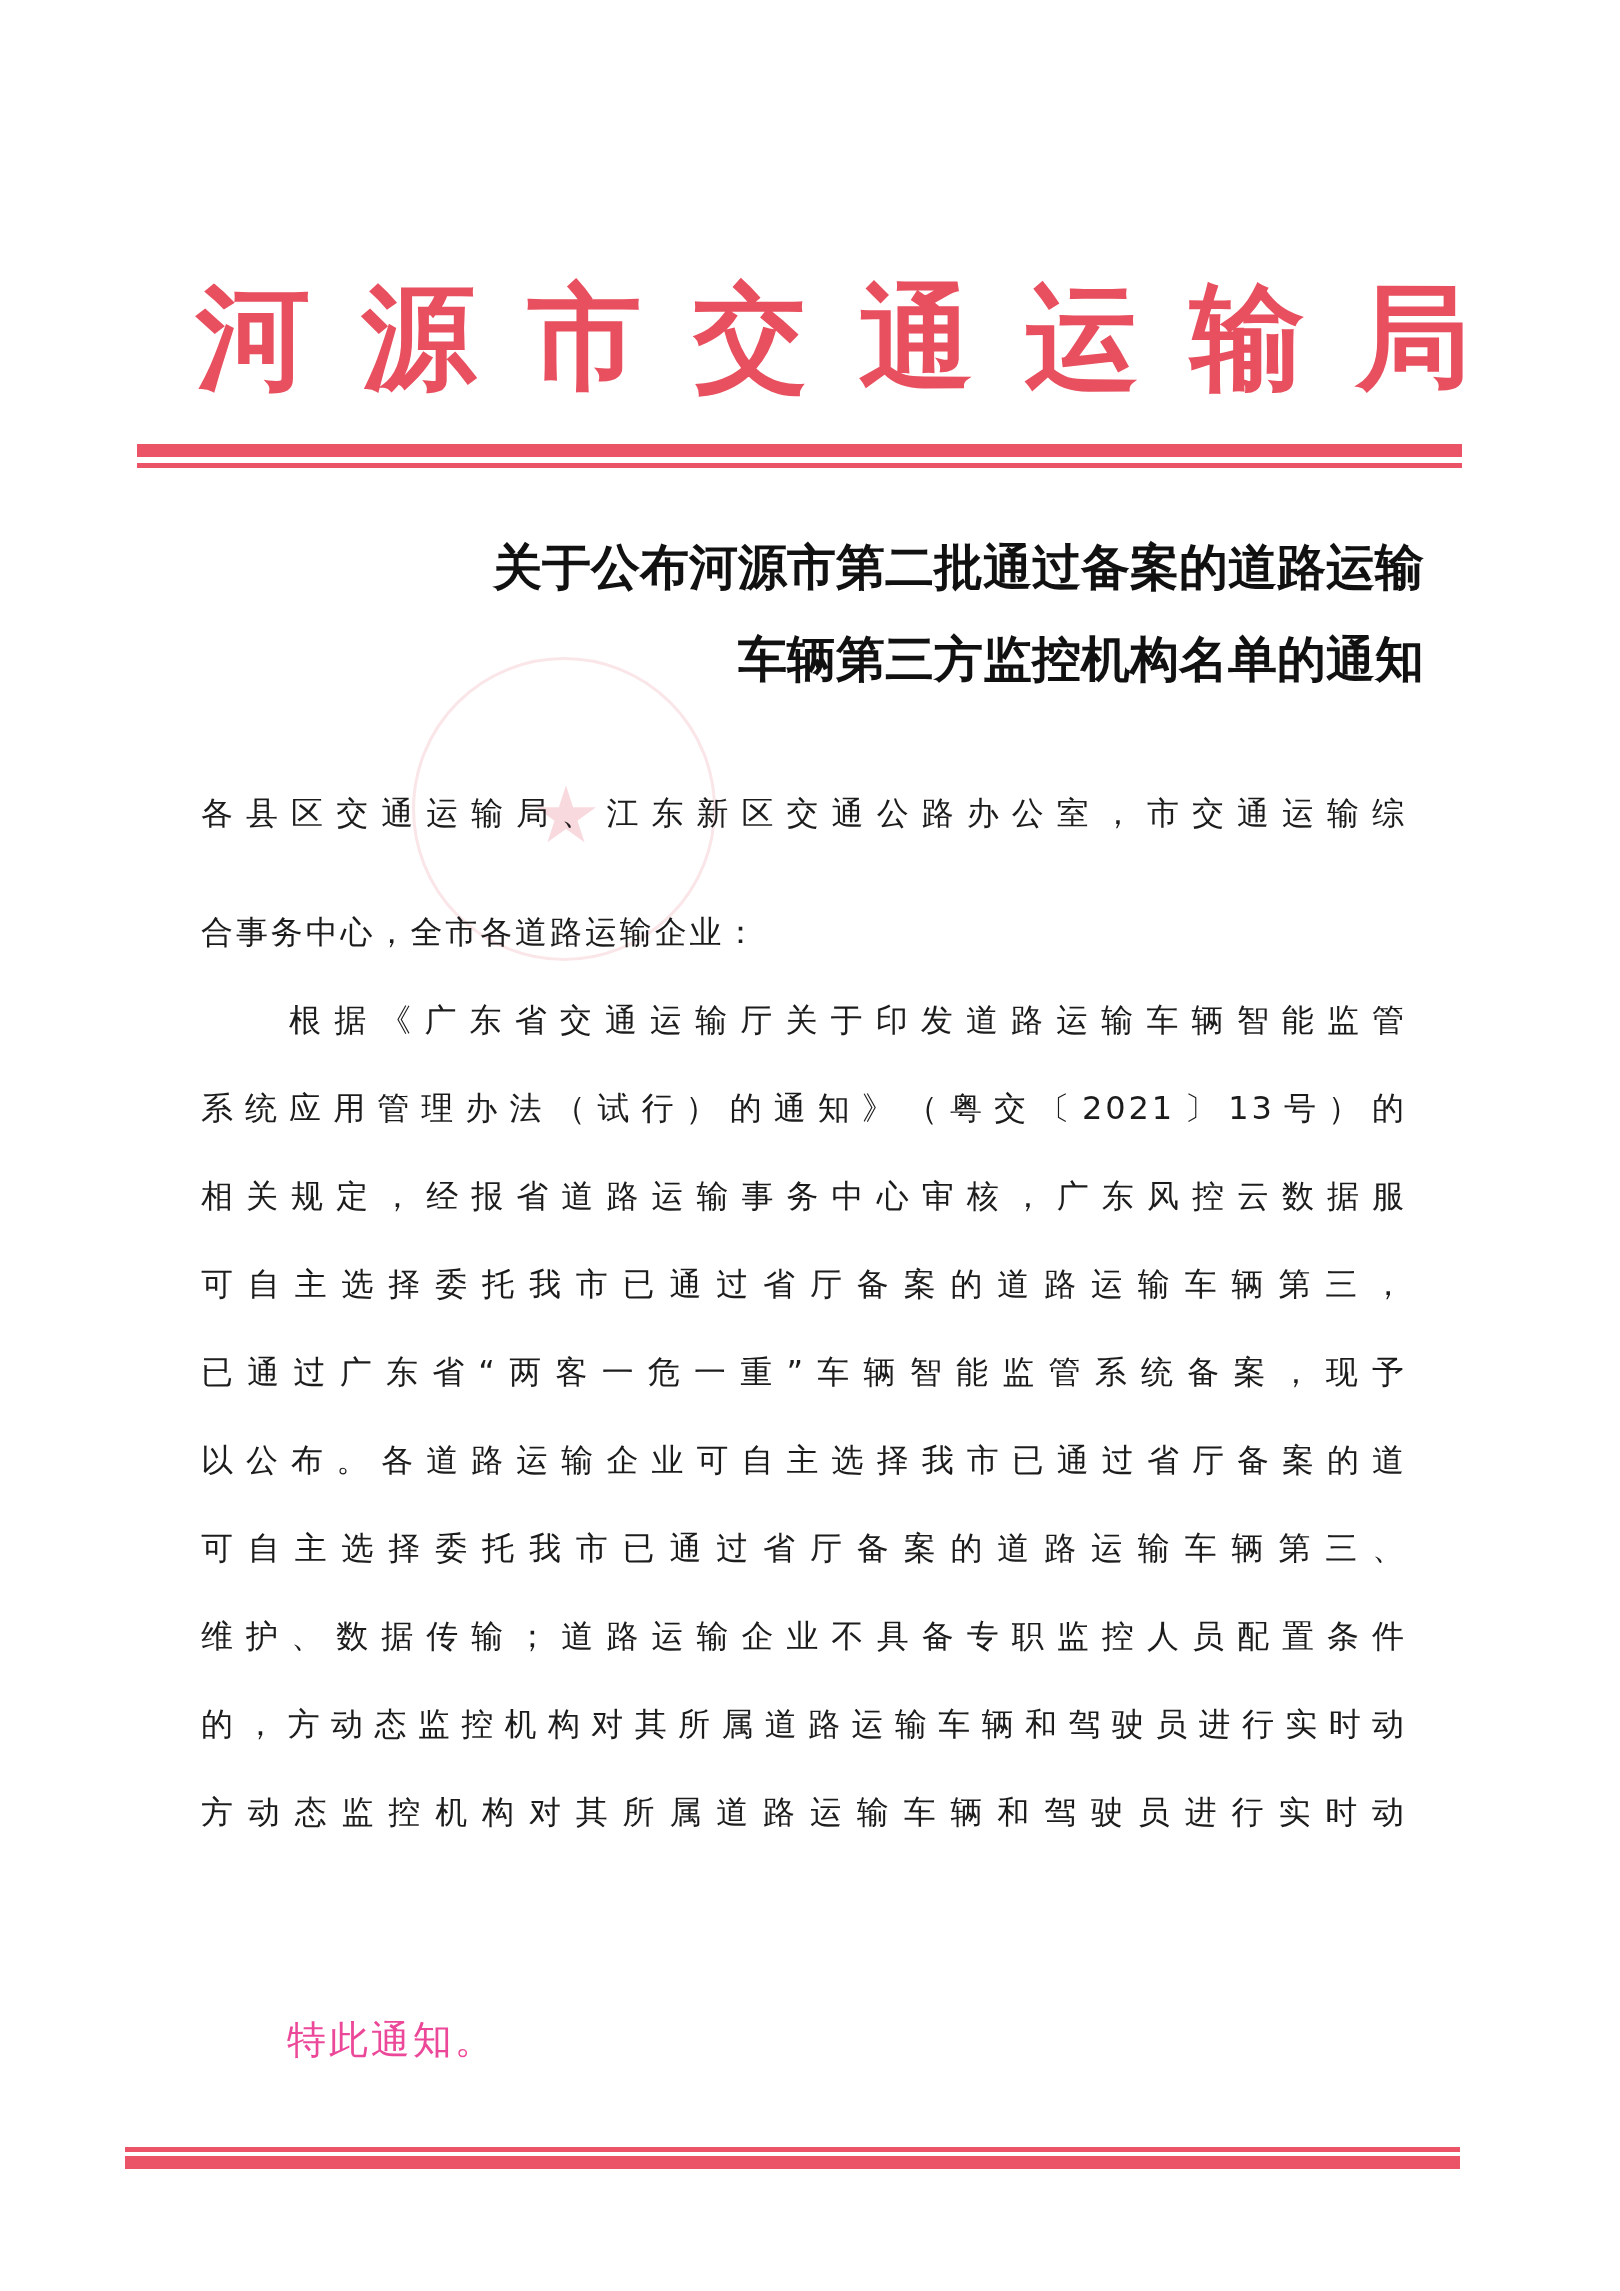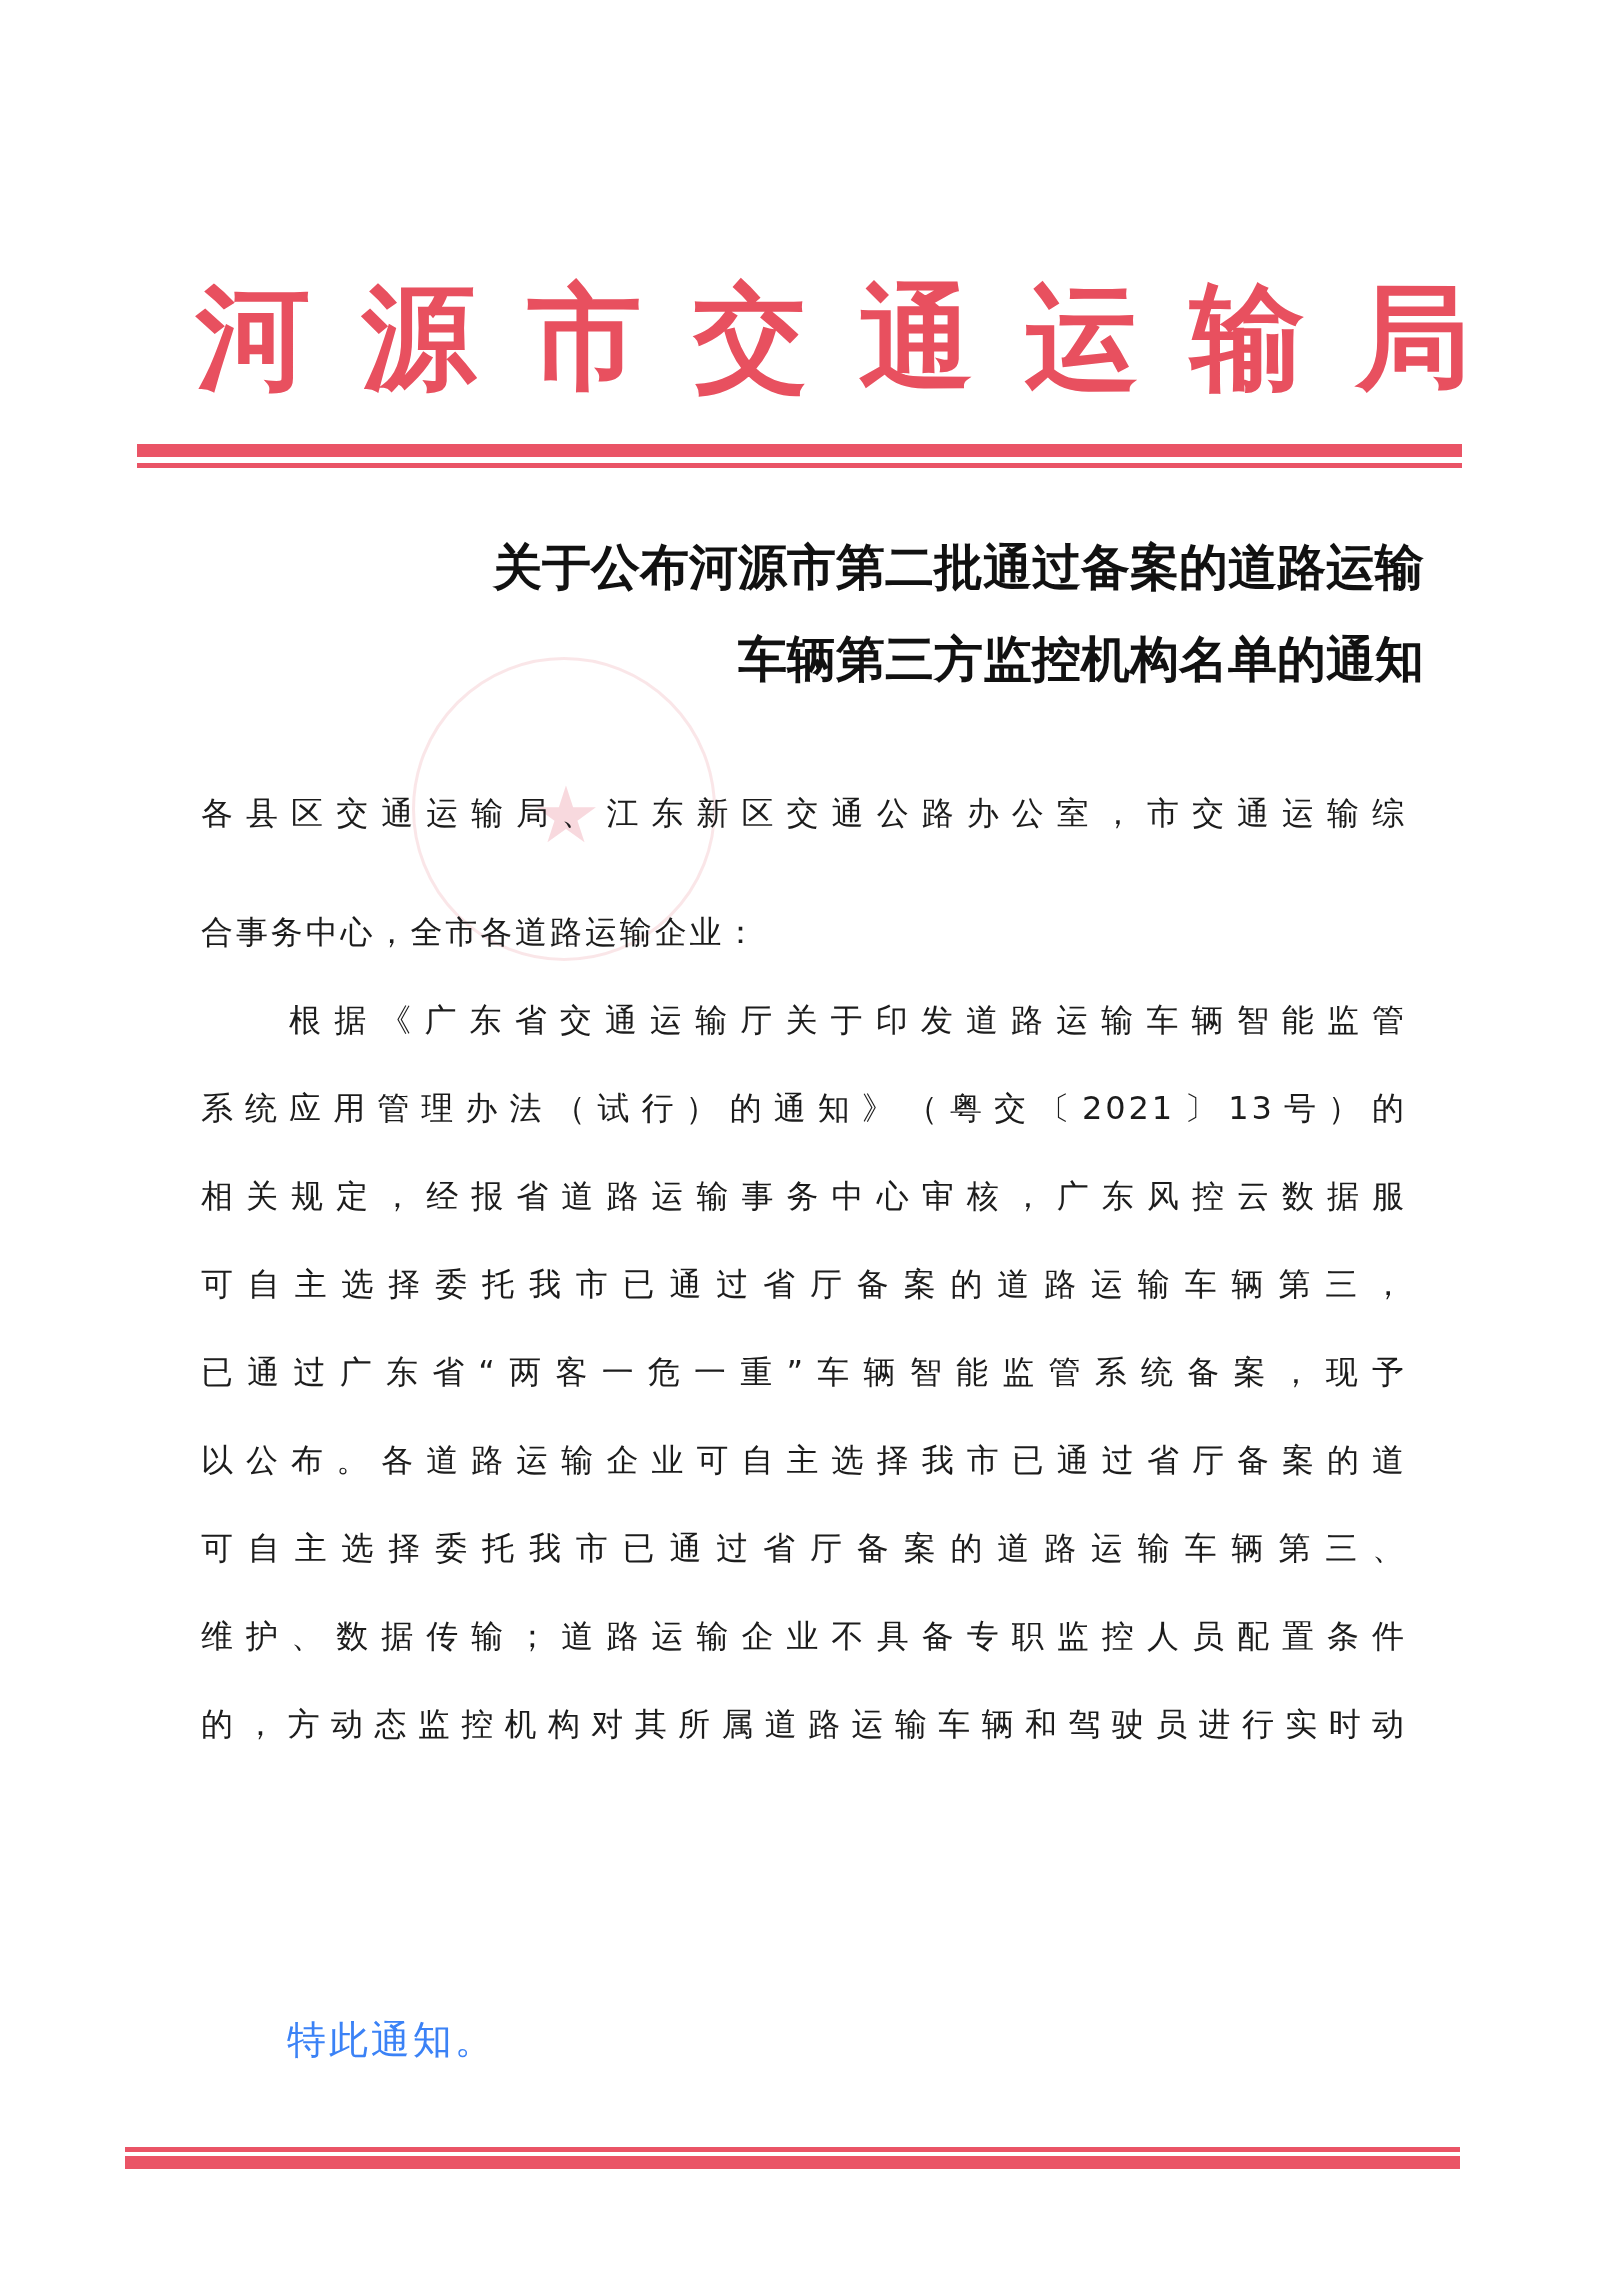--- a/index.html
+++ b/index.html
@@ -29,21 +29,21 @@
                 color: rgba(230,120,135,0.28); line-height: 1; }
 
   .body-text { position: absolute; left: 201px; top: 784px; width: 1206px;
                font-family: "DejaVu Sans", "Liberation Sans", sans-serif; font-size: 32px;
                color: #1c1c1c; }
   .line { height: 88px; line-height: 59px; white-space: nowrap; text-align: justify;
           text-align-last: justify; letter-spacing: 2.9px; }
   .line.last { text-align-last: left; margin-top: 31px; }
   .line.indent { padding-left: 88px; }
   .closing { position: absolute; left: 287px; top: 2013px; font-family: Liberation Serif, serif;
-             font-size: 39px; letter-spacing: 2.9px; color: #3b82f6; }
+             font-size: 39px; letter-spacing: 2.9px; color: #ec4899; }
 </style>
 </head>
 <body>
 
 <div class="page">
 
   <div class="masthead">
     <span>河</span>
     <span>源</span>
     <span>市</span>
@@ -71,20 +71,21 @@
     <div class="line last">合事务中心，全市各道路运输企业：</div>
     <div class="line indent">根据《广东省交通运输厅关于印发道路运输车辆智能监管</div>
     <div class="line">系统应用管理办法（试行）的通知》（粤交〔2021〕13号）的</div>
     <div class="line">相关规定，经报省道路运输事务中心审核，广东风控云数据服</div>
     <div class="line">可自主选择委托我市已通过省厅备案的道路运输车辆第三，</div>
     <div class="line">已通过广东省“两客一危一重”车辆智能监管系统备案，现予</div>
     <div class="line">以公布。各道路运输企业可自主选择我市已通过省厅备案的道</div>
     <div class="line">可自主选择委托我市已通过省厅备案的道路运输车辆第三、</div>
     <div class="line">维护、数据传输；道路运输企业不具备专职监控人员配置条件</div>
     <div class="line">的，方动态监控机构对其所属道路运输车辆和驾驶员进行实时动</div>
+    <div class="line">方动态监控机构对其所属道路运输车辆和驾驶员进行实时动</div>
   </div>
 
   <div class="closing">特此通知。</div>
 
   <div class="rule bot-thin"></div>
   <div class="rule bot-thick"></div>
 </div>
 
 
 </body></html>

